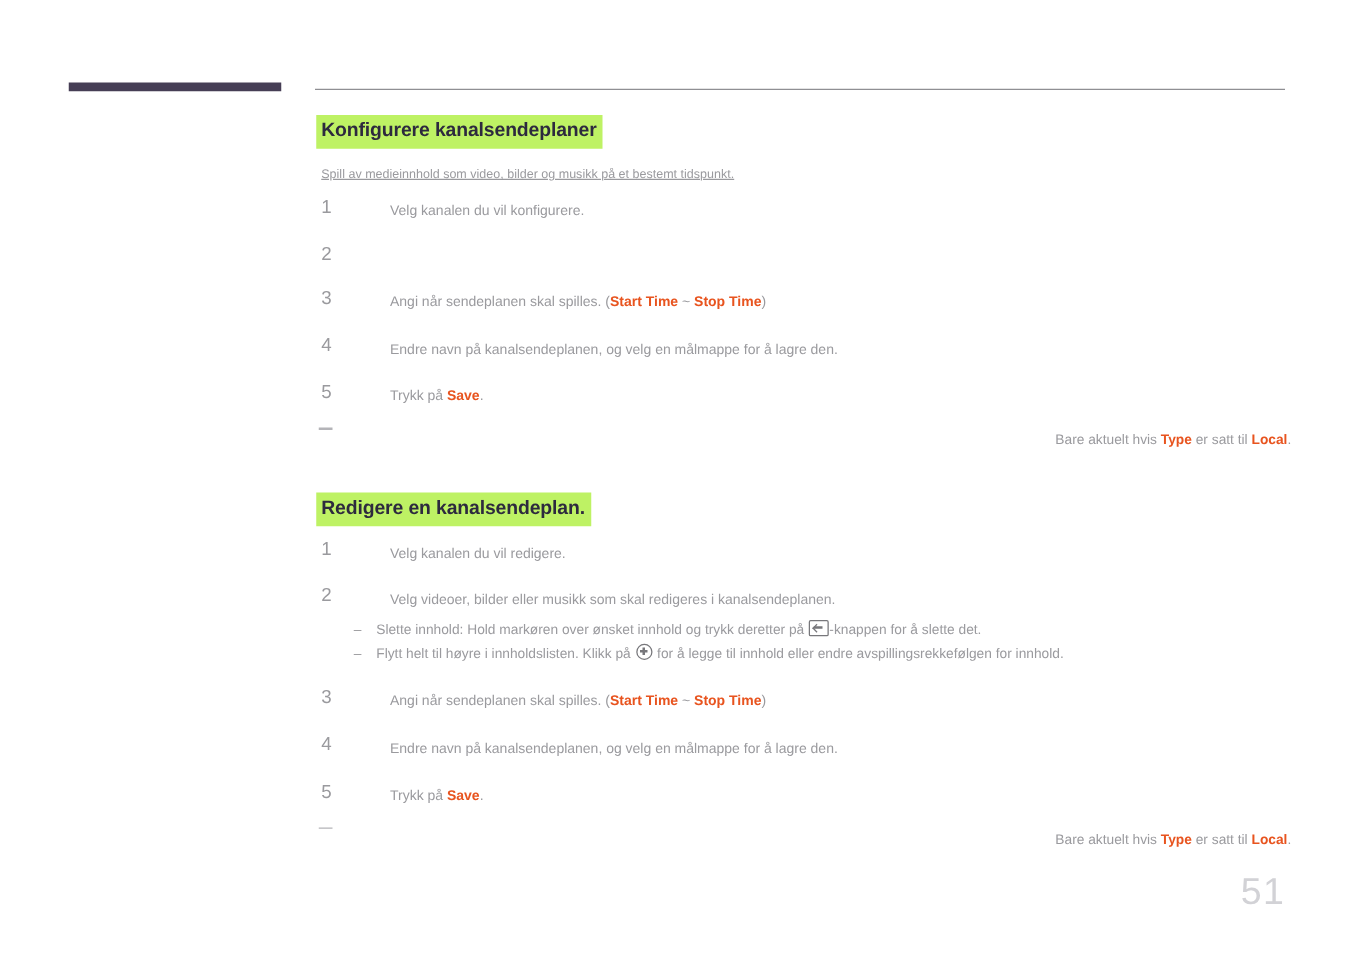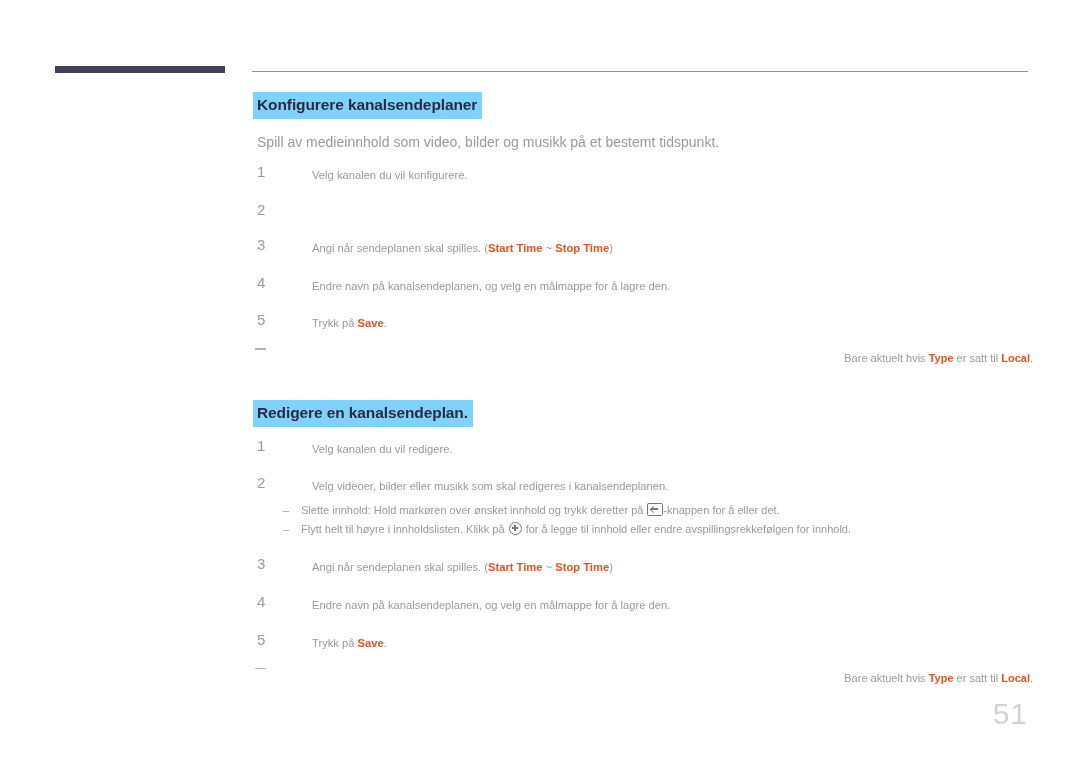--- a/index.html
+++ b/index.html
@@ -45,37 +45,38 @@
   .content {
     position: absolute;
     left: 253px;
     top: 92px;
     width: 780px;
   }
 
   
   .section-heading {
     display: inline-block;
-    background: #7dd3fc;
+    background: #bef264;
     color: #2d2a3e;
     font-size: 15.5px;
     font-weight: bold;
     line-height: 1.35;
     padding: 3px 5px 3px 4px;
     letter-spacing: -0.1px;
     margin: 0;
   }
   .section.first .section-heading { margin-top: 0; }
 
   .section-intro {
     color: #9a9a9e;
-    font-size: 14px;
+    font-size: 10px;
     line-height: 1.5;
     margin: 13px 0 0 4px;
     letter-spacing: 0.01px;
+    text-decoration: underline;
   }
 
   
   .steps {
     margin: 12px 0 0 0;
     padding: 0;
     list-style: none;
   }
   .step {
     position: relative;
@@ -276,21 +277,21 @@
           <span>Velg kanalen du vil redigere.</span>
         </span>
       </li>
       <li class="step">
         <span class="step-num">2</span>
         <span class="step-text">
           <span>Velg videoer, bilder eller musikk som skal redigeres i kanalsendeplanen.</span>
         </span>
         <ul class="subbullets">
           <li class="subbullet">
-            <span class="dash">–</span><span>Slette innhold: Hold markøren over ønsket innhold og trykk deretter på </span><span class="icon-key"></span><span>-knappen for å eller det.</span>
+            <span class="dash">–</span><span>Slette innhold: Hold markøren over ønsket innhold og trykk deretter på </span><span class="icon-key"></span><span>-knappen for å slette det.</span>
           </li>
           <li class="subbullet">
             <span class="dash">–</span><span>Flytt helt til høyre i innholdslisten. Klikk på </span><span class="icon-plus"></span><span> for å legge til innhold eller endre avspillingsrekkefølgen for innhold.</span>
           </li>
         </ul>
       </li>
       <li class="step">
         <span class="step-num">3</span>
         <span class="step-text">
           <span>Angi når sendeplanen skal spilles. (</span><span class="accent">Start Time</span><span class="paren"> ~ </span><span class="accent">Stop Time</span><span class="paren">)</span>

